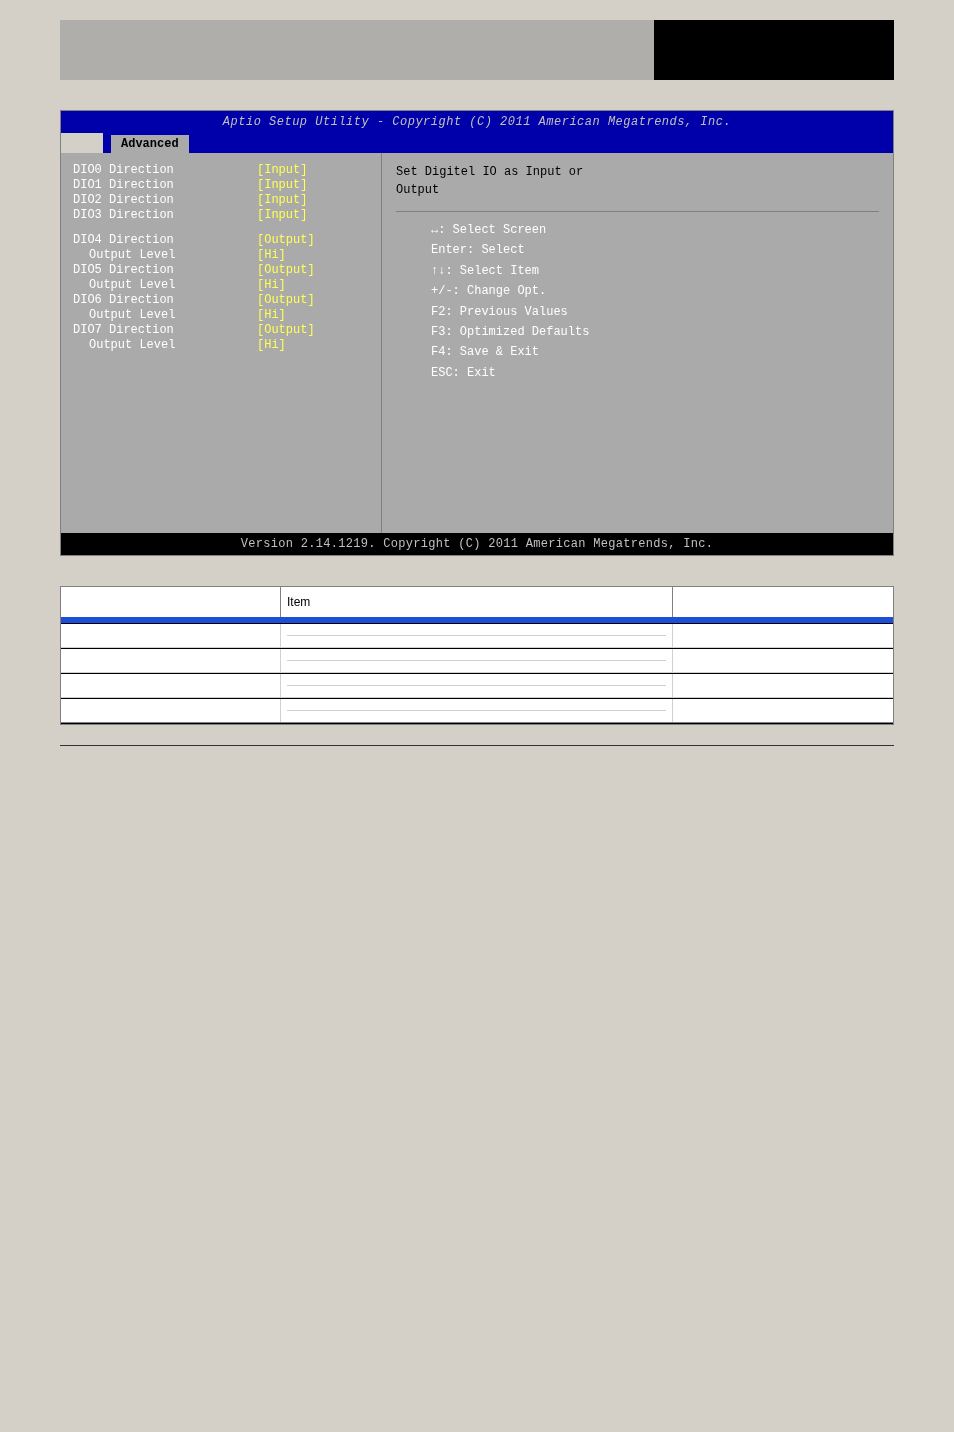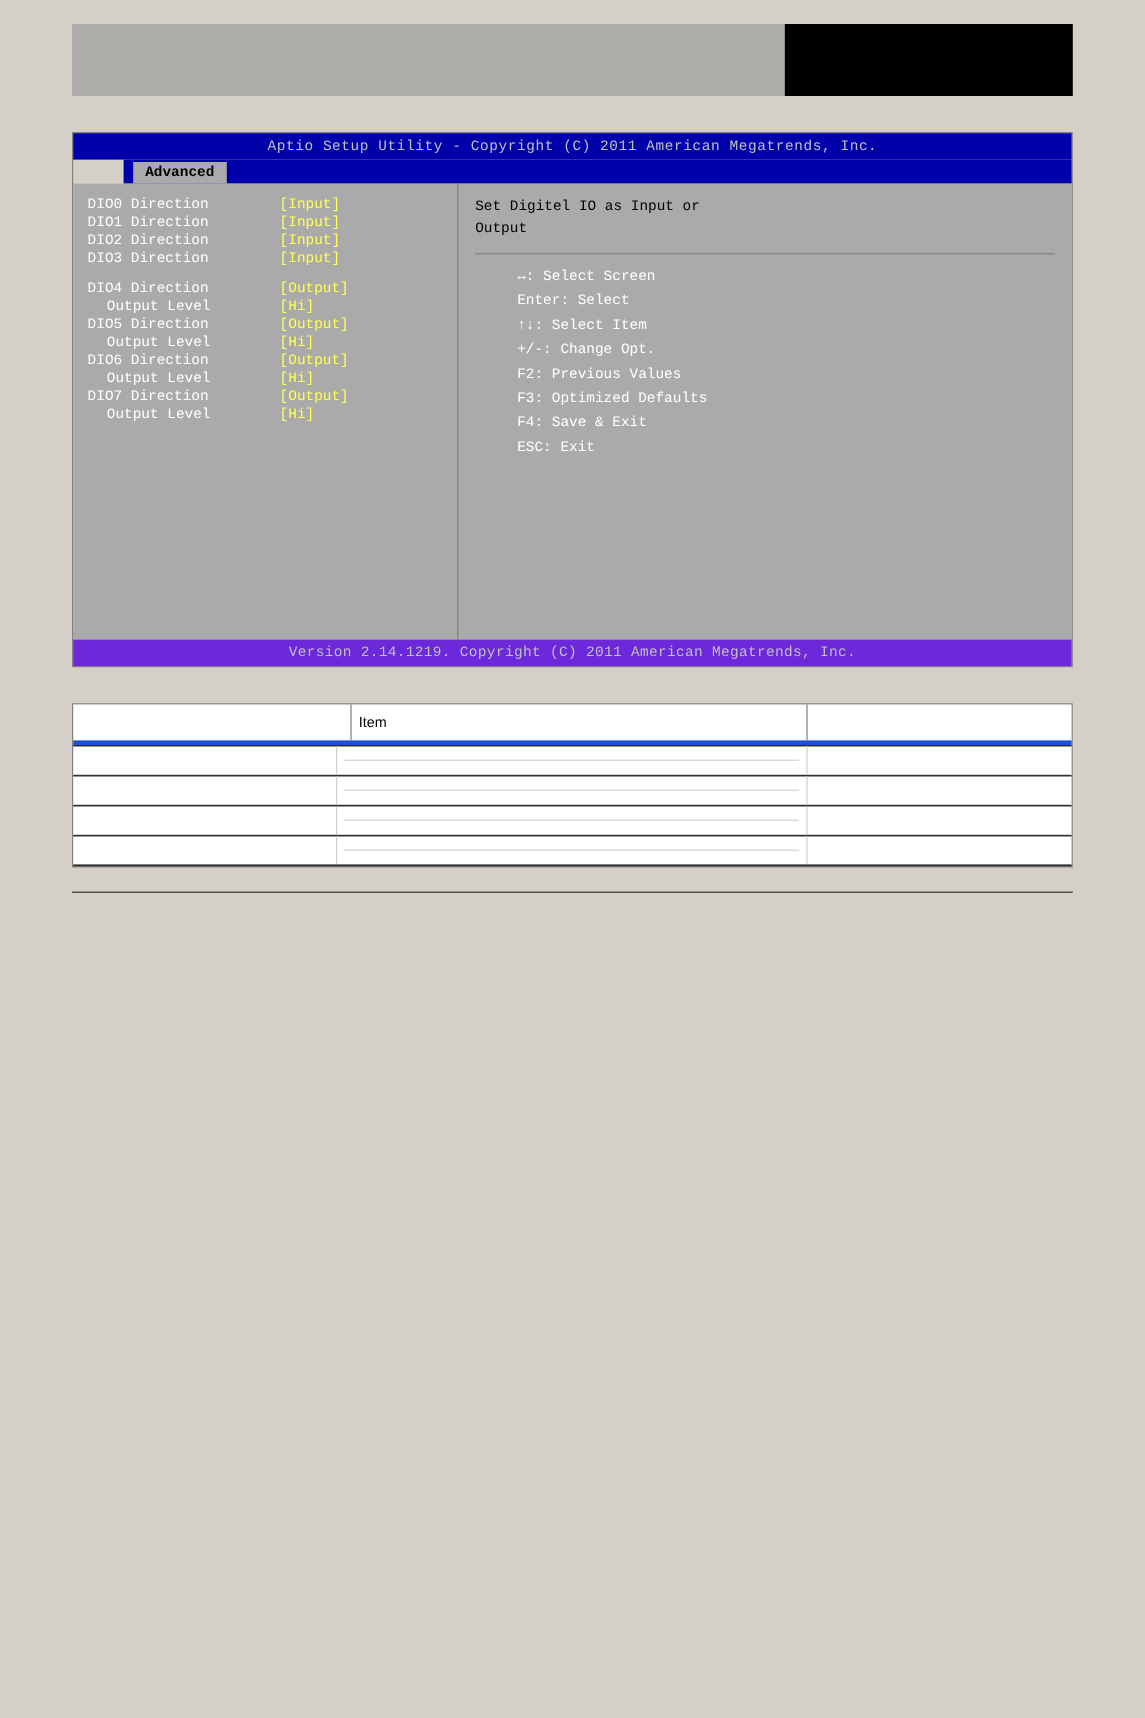--- a/index.html
+++ b/index.html
@@ -35,20 +35,21 @@
     }
 
     
     .bios-title-bar {
       background: #0000aa;
       color: #c0c0c0;
       text-align: center;
       padding: 4px 8px;
       font-size: 12px;
       letter-spacing: 0.5px;
+      font-style: italic;
     }
 
     
     .bios-tab-bar {
       background: #0000aa;
       padding: 2px 8px 0 8px;
       display: flex;
       margin-left: 42px;
     }
     .bios-tab {
@@ -70,20 +71,21 @@
     
     .bios-left {
       flex: 0 0 320px;
       padding: 10px 12px;
       color: #ffff55;
       font-size: 12px;
     }
     .bios-left .item-row {
       display: flex;
       margin-bottom: 1px;
+      gap: 24px;
     }
     .bios-left .item-name {
       width: 160px;
       color: #ffffff;
       font-size: 12px;
     }
     .bios-left .item-name.indented {
       padding-left: 16px;
       color: #ffffff;
     }
@@ -124,40 +126,39 @@
       font-size: 12px;
       line-height: 1.7;
       margin-left: 35px;
     }
     .bios-keys .key-line {
       margin: 0;
     }
 
     
     .bios-footer {
-      background: #6d28d9;
+      background: #000000;
       color: #c0c0c0;
       text-align: center;
       padding: 4px 8px;
       font-size: 12px;
       letter-spacing: 0.3px;
     }
 
     
     .table-section {
       margin: 30px 60px 0 60px;
       border: 1px solid #808080;
       background: #ffffff;
       font-size: 12px;
       font-family: Arial, sans-serif;
     }
     .table-header-row {
       display: flex;
-      border-bottom: 4px solid #1d4ed8;
-      padding-left: 12px;
+      border-bottom: 6px solid #1d4ed8;
     }
     .table-header-row .col1 {
       width: 220px;
       padding: 8px 6px;
       border-right: 1px solid #808080;
     }
     .table-header-row .col2 {
       flex: 1;
       padding: 8px 6px;
       border-right: 1px solid #808080;

